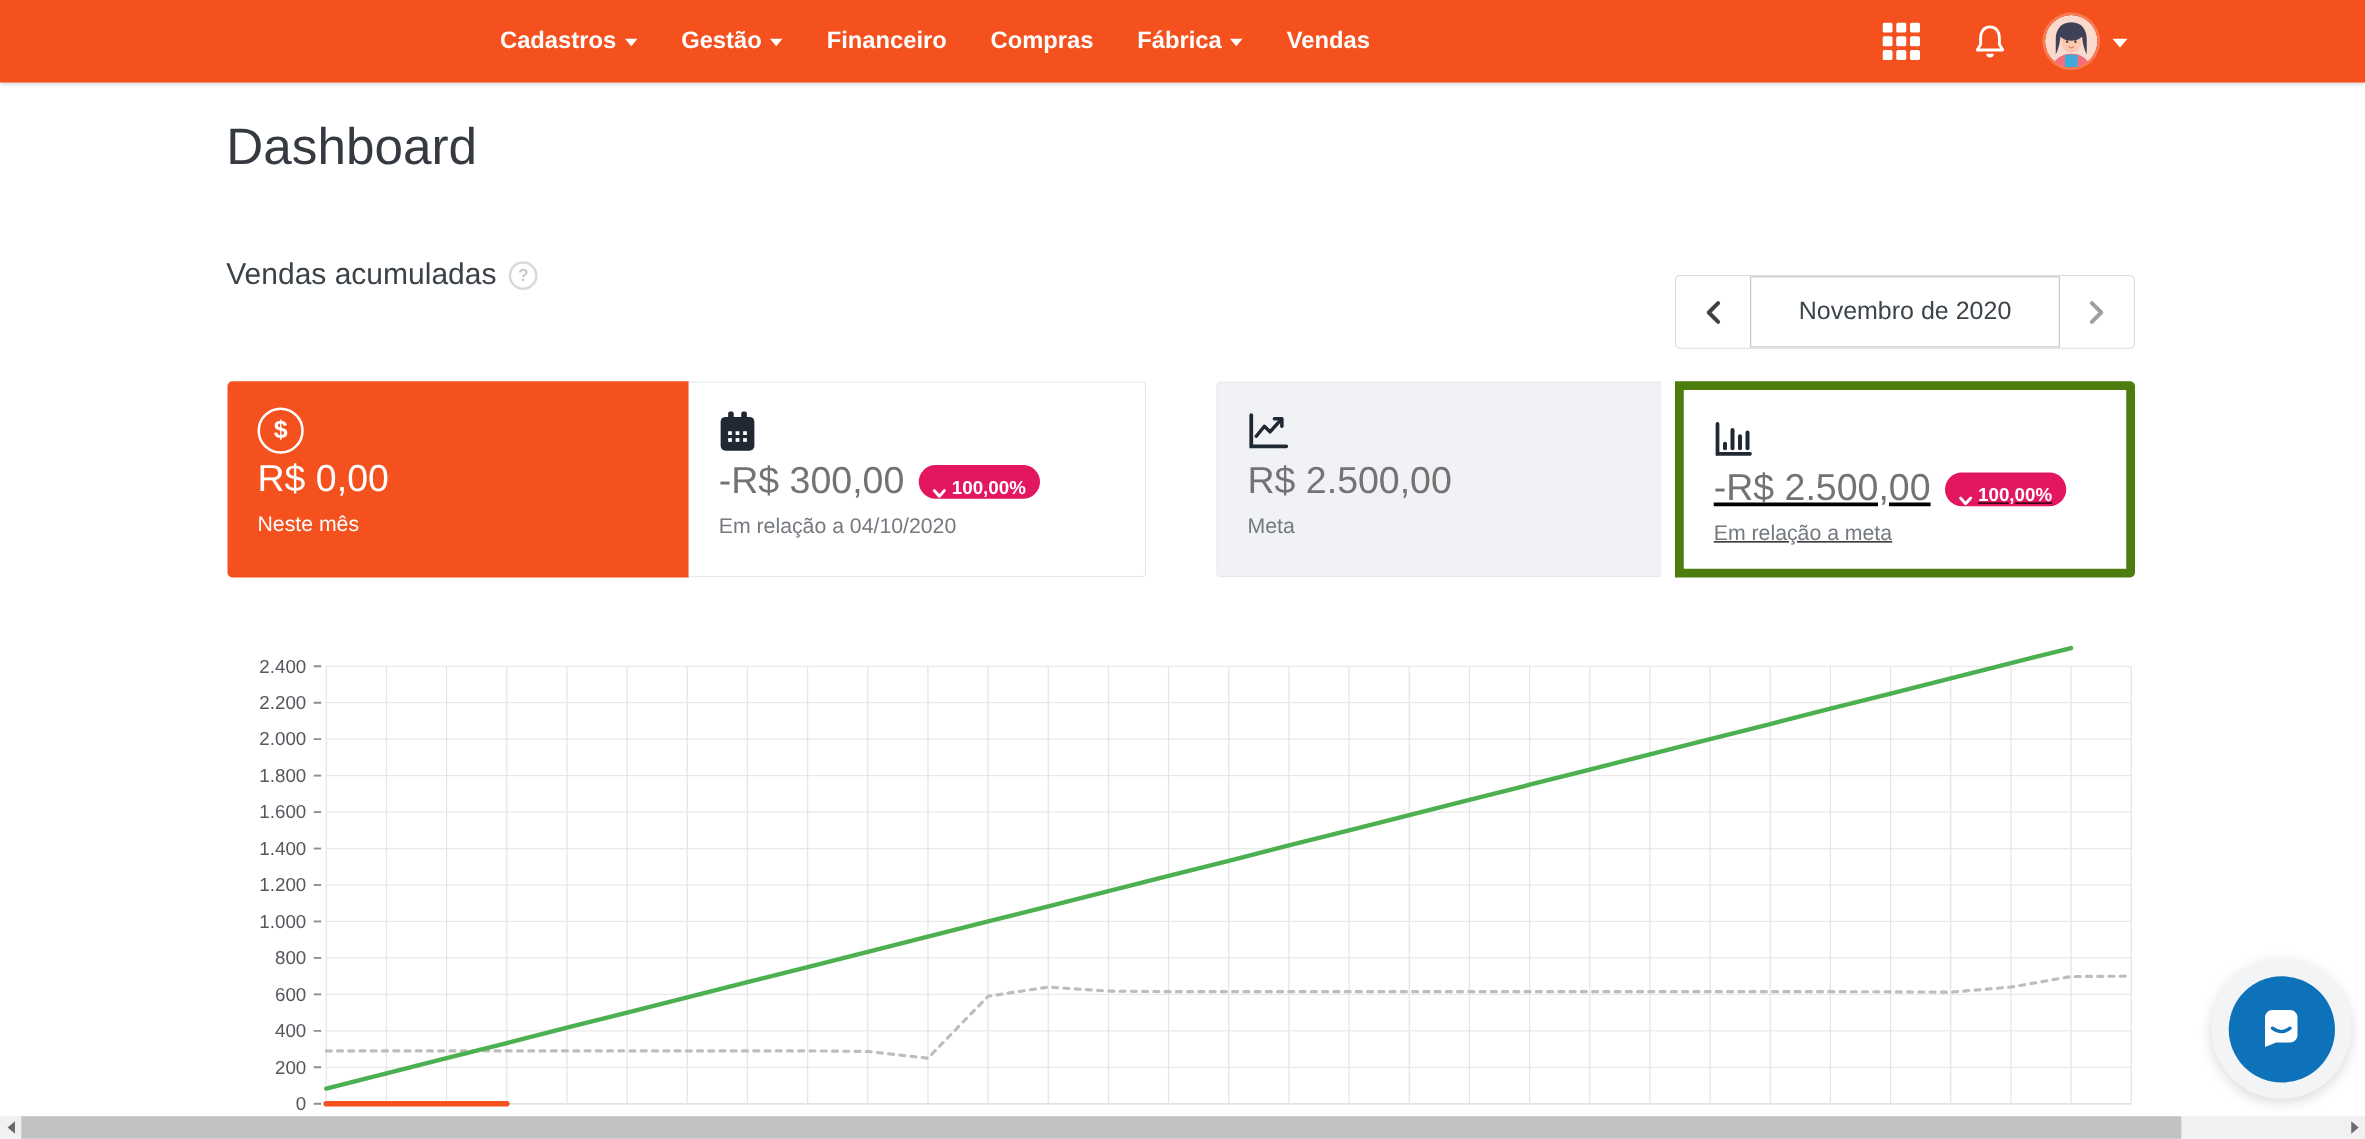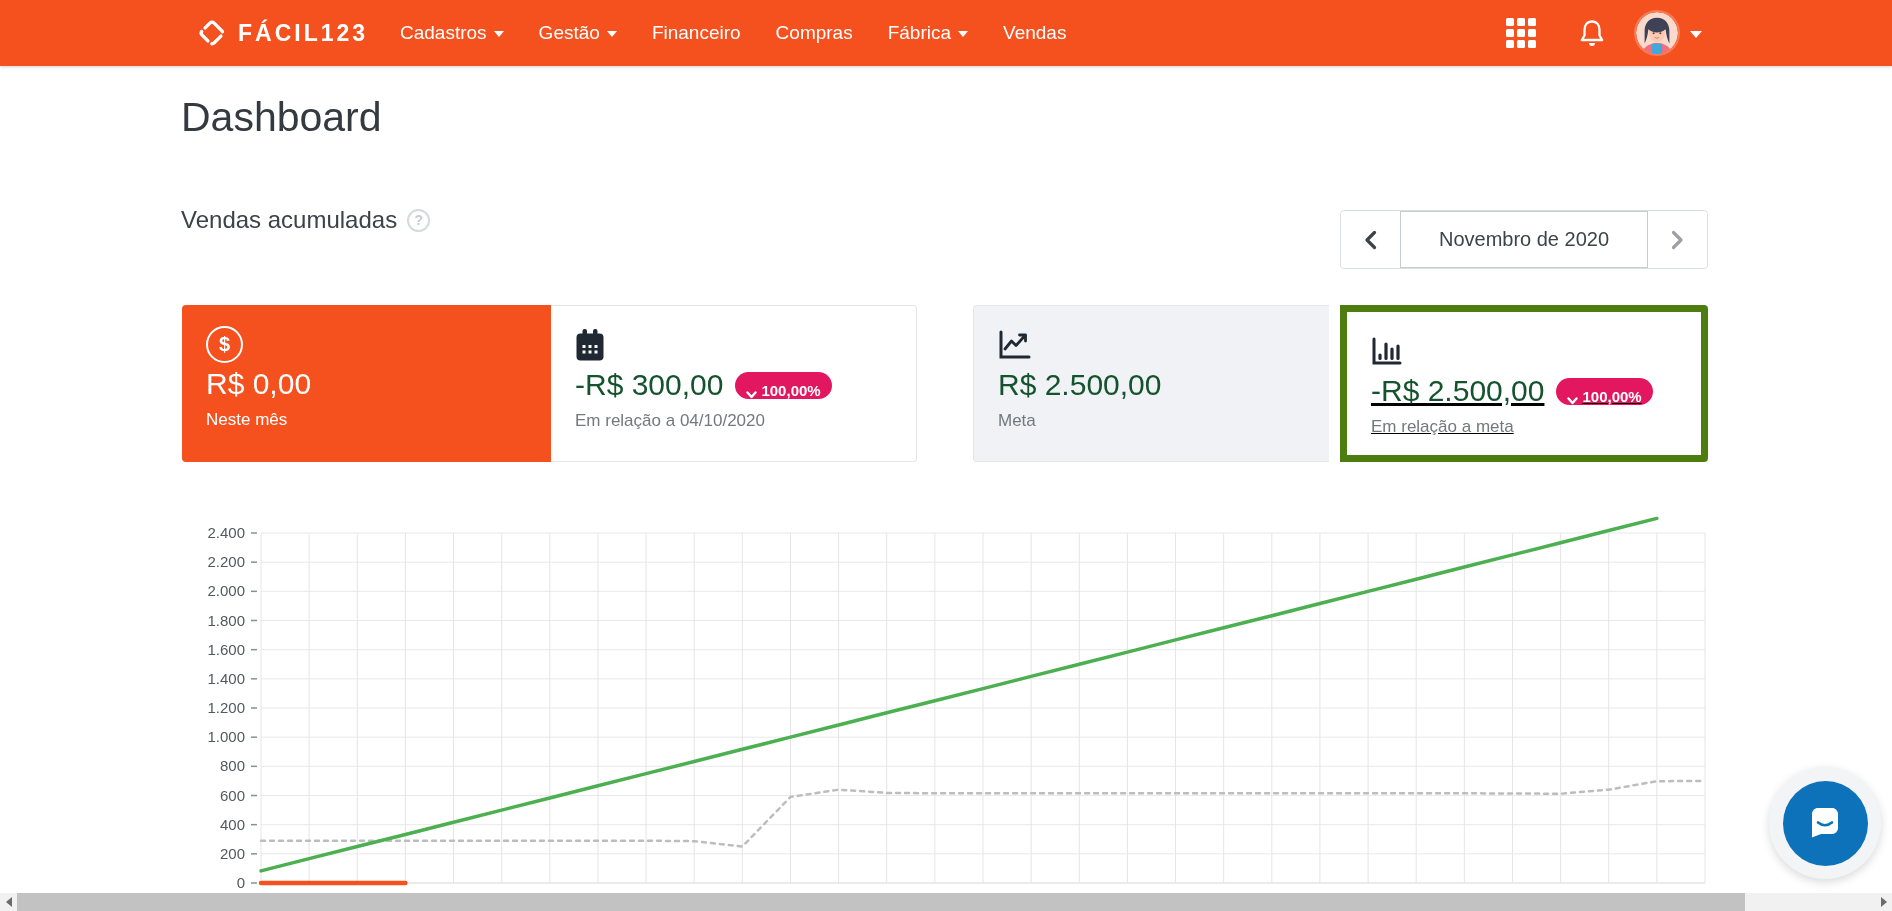--- a/index.html
+++ b/index.html
@@ -7,56 +7,56 @@
     font-family:"Liberation Sans", sans-serif; }
 
   
   .topbar { position:absolute; left:0; top:0; width:1892px; height:66px;
     background:#f4511e; display:flex; align-items:center;
     box-shadow:0 1px 3px rgba(0,0,0,.18); z-index:5; }
   .brand { position:absolute; left:197px; top:0; height:66px; display:flex;
     align-items:center; gap:11px; }
   .brand-text { color:#fff; font-size:23px; font-weight:700; letter-spacing:3px; }
   .nav { position:absolute; left:396px; top:0; height:66px; display:flex;
-    align-items:center; gap:27px; }
+    align-items:center; gap:27px;font-weight:bold; }
   .nav-item { color:#fff; font-size:19px; display:flex; align-items:center;
     gap:7px; padding:6px 4px; cursor:pointer; white-space:nowrap; }
   .caret { width:0; height:0; border-left:5px solid transparent;
     border-right:5px solid transparent; border-top:6px solid #fff; margin-top:2px; }
   .top-icon { position:absolute; top:0; height:66px; display:flex;
     align-items:center; cursor:pointer; }
   .avatar-wrap { border-radius:50%; overflow:hidden; width:42px; height:42px;
     box-shadow:0 0 0 2px rgba(255,255,255,.25); }
 
   
   .page-title { position:absolute; left:181px; top:94px; font-size:41px;
     color:#343a40; font-weight:400;text-align:center; }
   .section-head { position:absolute; left:181px; top:206px; display:flex;
     align-items:center; gap:10px; }
   .section-title { font-size:24px; color:#3b4248; font-weight:400; }
   .help-icon { width:23px; height:23px; border:2px solid #d7dadd; border-radius:50%;
     color:#c6cacd; font-size:14px; font-weight:700; display:flex;
     align-items:center; justify-content:center; }
 
   
-  .month-selector { position:absolute; left:1340px; top:210px; height:59px;
+  .month-selector { position:absolute; left:1340px; top:220px; height:59px;
     display:flex; border:1px solid #d9dee2; border-radius:4px; background:#fff; }
   .ms-btn { width:59px; height:100%; display:flex; align-items:center;
     justify-content:center; cursor:pointer; background:#fff; border:none; }
   .ms-label { width:248px; height:100%; display:flex; align-items:center;
     justify-content:center; font-size:20px; color:#3c4349; background:#fff;
     border:1px solid #c6ccd2; cursor:pointer; }
   .ms-btn:first-child { border-radius:4px 0 0 4px; }
   .ms-btn:last-child  { border-radius:0 4px 4px 0; }
 
   
   .card { position:absolute; top:305px; height:157px; padding:20px 24px; }
   .card .icon-row { height:38px; display:flex; align-items:center; }
   .value-row { display:flex; align-items:center; gap:12px; margin-top:4px; }
-  .card-value { font-size:30px; color:#14532d; }
+  .card-value { font-size:30px; color:#737373; }
   .card-label { font-size:17px; color:#73797f; margin-top:9px; }
   .card-orange { left:182px; width:369px; background:#f4511e; border-radius:4px 0 0 4px; }
   .card-orange .card-value, .card-orange .card-label { color:#fff; }
   .card-b { left:551px; width:366px; background:#fff;
     border:1px solid #e1e5e8; border-left:none; border-radius:0 4px 4px 0; }
   .card-muted { left:973px; width:356px; background:#f0f2f5;
     border:1px solid #e4e7ea; border-right:none; border-radius:4px 0 0 4px; }
   .card-d { left:1340px; width:368px; background:#fff;
     border:7px solid #4d7c0f; border-radius:0 4px 4px 0;text-decoration:underline; }
   .dollar-circle { width:37px; height:37px; border:2.5px solid #fff; border-radius:50%;
@@ -86,26 +86,20 @@
     border-bottom:5px solid transparent; border-right:6px solid #6b6b6b; }
   .tri-right { width:0; height:0; border-top:5px solid transparent;
     border-bottom:5px solid transparent; border-left:6px solid #6b6b6b; }
   .sb-thumb { position:absolute; left:17px; top:0; width:1728px; height:18px;
     background:#c2c2c2; cursor:grab; }
 </style>
 </head>
 <body>
 
 <div class="topbar">
-  <div class="brand">
-    <svg width="30" height="30" viewBox="0 0 30 30">
-      <rect x="6.5" y="6.5" width="17" height="17" rx="3" fill="none" stroke="#fff" stroke-width="3.4" stroke-dasharray="12 5" stroke-linecap="round" transform="rotate(45 15 15)"></rect>
-    </svg>
-    <span class="brand-text">FÁCIL123</span>
-  </div>
 
   <div class="nav">
     <div class="nav-item">
       <span>Cadastros</span>
       <span class="caret"></span>
     </div>
     <div class="nav-item">
       <span>Gestão</span>
       <span class="caret"></span>
     </div>

